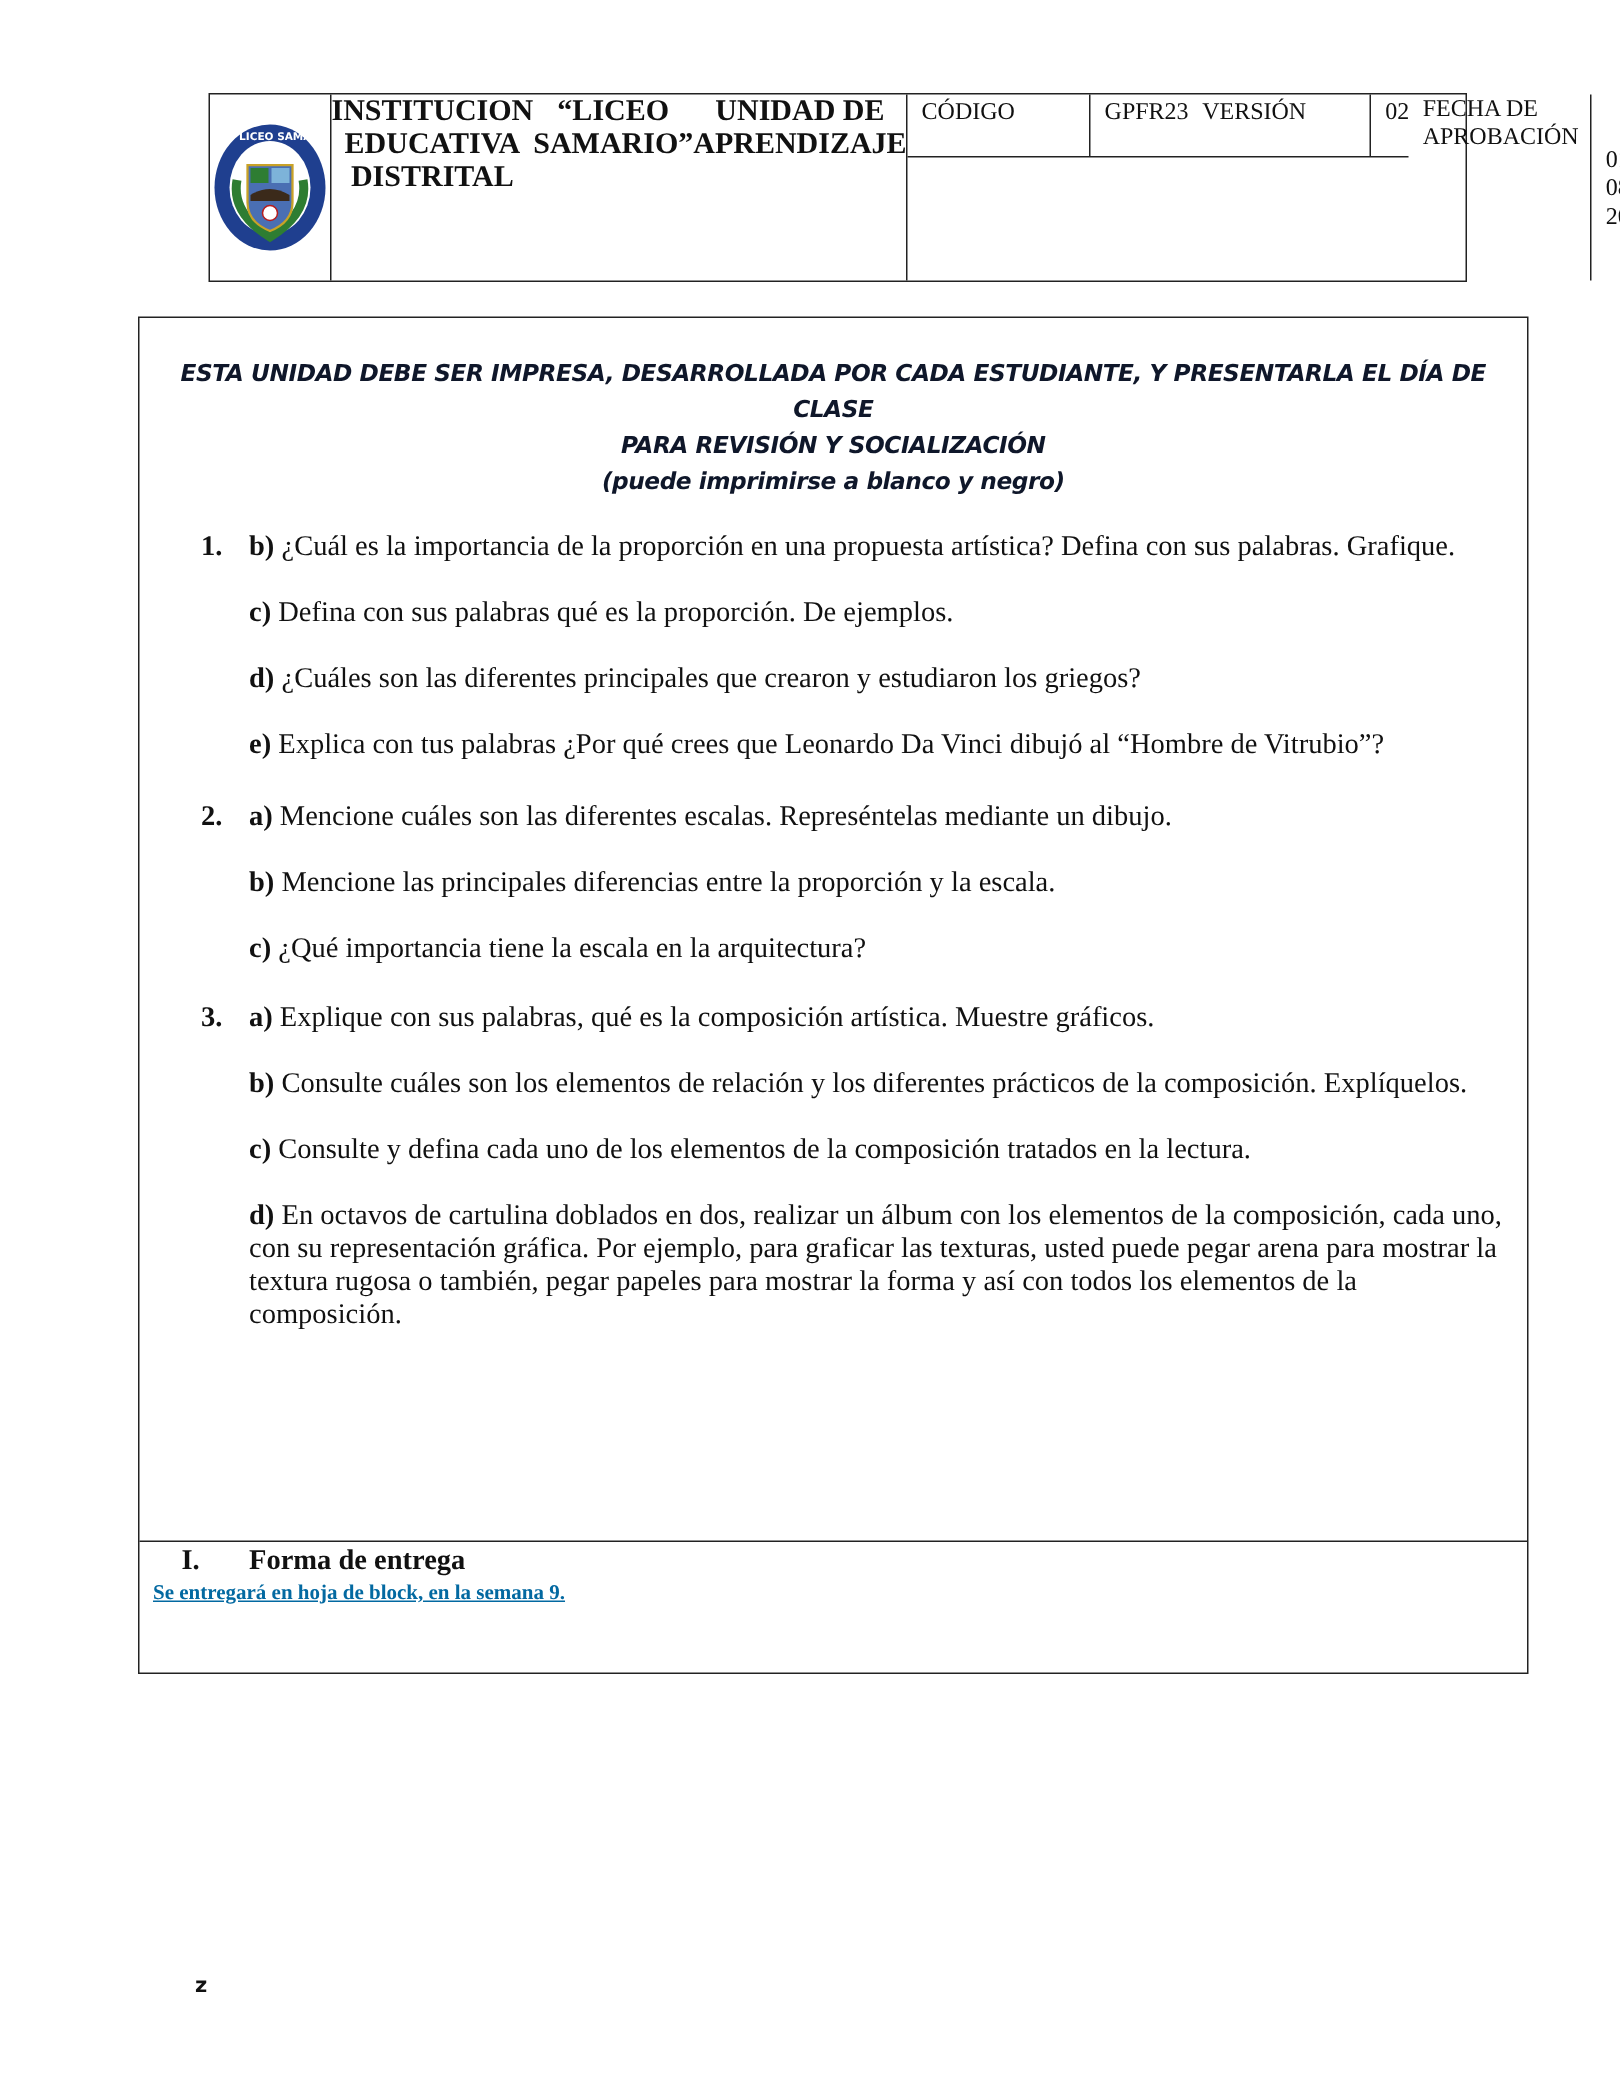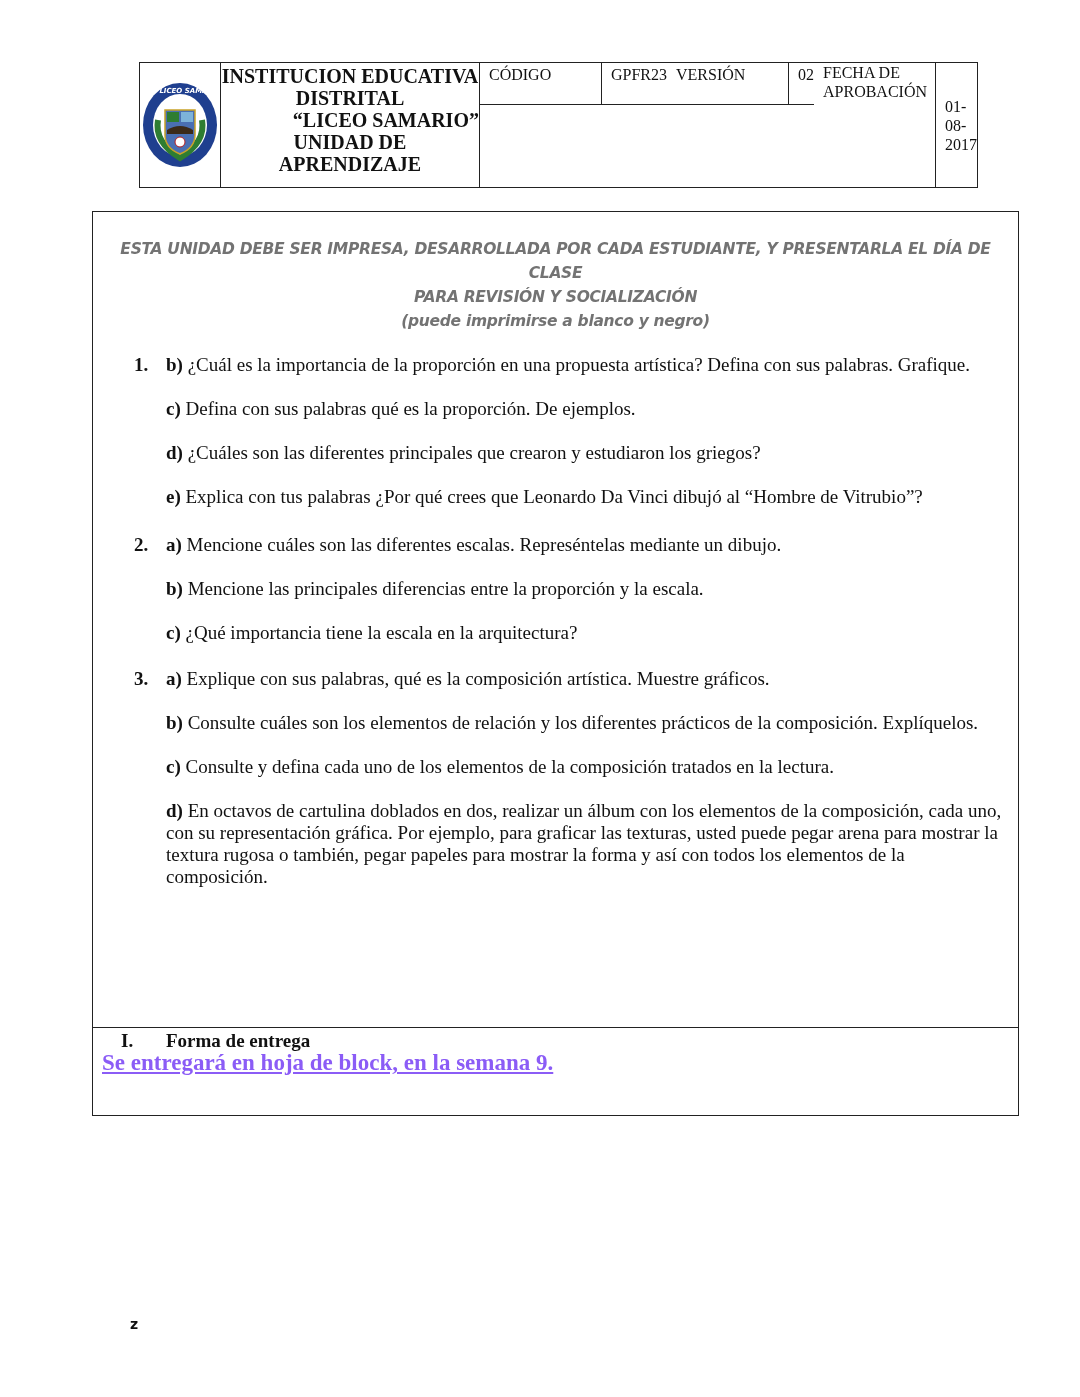--- a/index.html
+++ b/index.html
@@ -1,47 +1,47 @@
 <!DOCTYPE html>
 <html><head>
 <meta charset="utf-8">
 <style>
   html, body { margin: 0; padding: 0; background: #ffffff; }
   body { width: 1080px; height: 1397px; position: relative; font-family: "Liberation Serif", serif; color: #111; overflow: hidden; }
 
   
   .header-table { position: absolute; left: 139px; top: 62px; width: 839px; height: 126px; border: 1.5px solid #222; box-sizing: border-box; display: flex; }
-  .logo-cell { width: 136px; border-right: 1.5px solid #222; display: flex; align-items: center; justify-content: flex-start; font-style: italic; }
-  .title-cell { width: 469px; border-right: 1.5px solid #222; display: flex; flex-direction: column; align-items: flex-end; justify-content: center; padding-bottom: 10px; box-sizing: border-box; }
+  .logo-cell { width: 136px; border-right: 1.5px solid #222; display: flex; align-items: center; justify-content: flex-start; }
+  .title-cell { width: 469px; border-right: 1.5px solid #222; display: flex; align-items: flex-start; justify-content: center; padding-bottom: 10px; box-sizing: border-box; }
   .title-line { font-weight: bold; font-size: 20px; line-height: 22px; text-align: center; }
   .meta-cell { flex: 1; display: flex; flex-direction: row; }
   .meta-row { display: flex; border-bottom: 1.5px solid #222; }
   .meta-row:last-child { border-bottom: none; }
   .meta-row.r1 { height: 41px; }
   .meta-row.r2 { height: 41px; }
   .meta-row.r3 { flex: 1; }
   .meta-label { width: 122px; border-right: 1.5px solid #222; font-size: 16px; padding: 2px 0 0 9px; box-sizing: border-box; line-height: 19px; }
   .meta-value { flex: 1; font-size: 16px; padding: 2px 0 0 9px; box-sizing: border-box; line-height: 19px; }
   .meta-row.r3 .meta-label { padding-top: 0; }
   .meta-row.r3 .meta-value { display: flex; align-items: center; padding-top: 0; }
 
   
   .main-box { position: absolute; left: 92px; top: 211px; width: 927px; height: 905px; border: 1.5px solid #222; box-sizing: border-box; }
-  .notice { position: absolute; left: 0; right: 0; top: 25px; text-align: center; color: #737373; font-family: "DejaVu Sans", sans-serif; font-style: italic; font-weight: bold; font-size: 15.5px; line-height: 24px; letter-spacing: -0.3px; }
+  .notice { position: absolute; left: 0; right: 0; top: 25px; text-align: center; color: #0f172a; font-family: "DejaVu Sans", sans-serif; font-style: italic; font-weight: bold; font-size: 15.5px; line-height: 24px; letter-spacing: -0.3px; }
 
   .q-list { position: absolute; left: 0; top: 142px; right: 0; }
   .q-block { position: relative; margin-bottom: 0; }
   .q-num { position: absolute; left: 41px; font-weight: bold; font-size: 19px; line-height: 22px; }
   .q-item { margin-left: 73px; margin-right: 12px; font-size: 19px; line-height: 22px; margin-bottom: 22px; }
   .q-item .letter { font-weight: bold; }
 
   .divider { position: absolute; left: 0; right: 0; top: 815px; border-top: 1.5px solid #222; }
   .delivery-head { position: absolute; top: 818px; left: 28px; font-weight: bold; font-size: 19px; line-height: 22px; display: flex; }
   .delivery-head .roman { width: 45px; }
-  .delivery-text { position: absolute; top: 840px; left: 9px; font-weight: bold; font-size: 23px; line-height: 22px; color: #8b5cf6; text-decoration: underline; }
+  .delivery-text { position: absolute; top: 840px; left: 9px; font-weight: bold; font-size: 14px; line-height: 22px; color: #0369a1; text-decoration: underline; }
 
   .footer-mark { position: absolute; left: 130px; top: 1316px; font-family: "DejaVu Sans", sans-serif; font-size: 14px; font-weight: bold; }
 </style>
 </head>
 <body>
 
 <div class="header-table">
   <div class="logo-cell">
     <svg width="80" height="90" viewBox="0 0 80 90">
       <ellipse cx="40" cy="45" rx="37" ry="42" fill="#1f3f8f"></ellipse>

